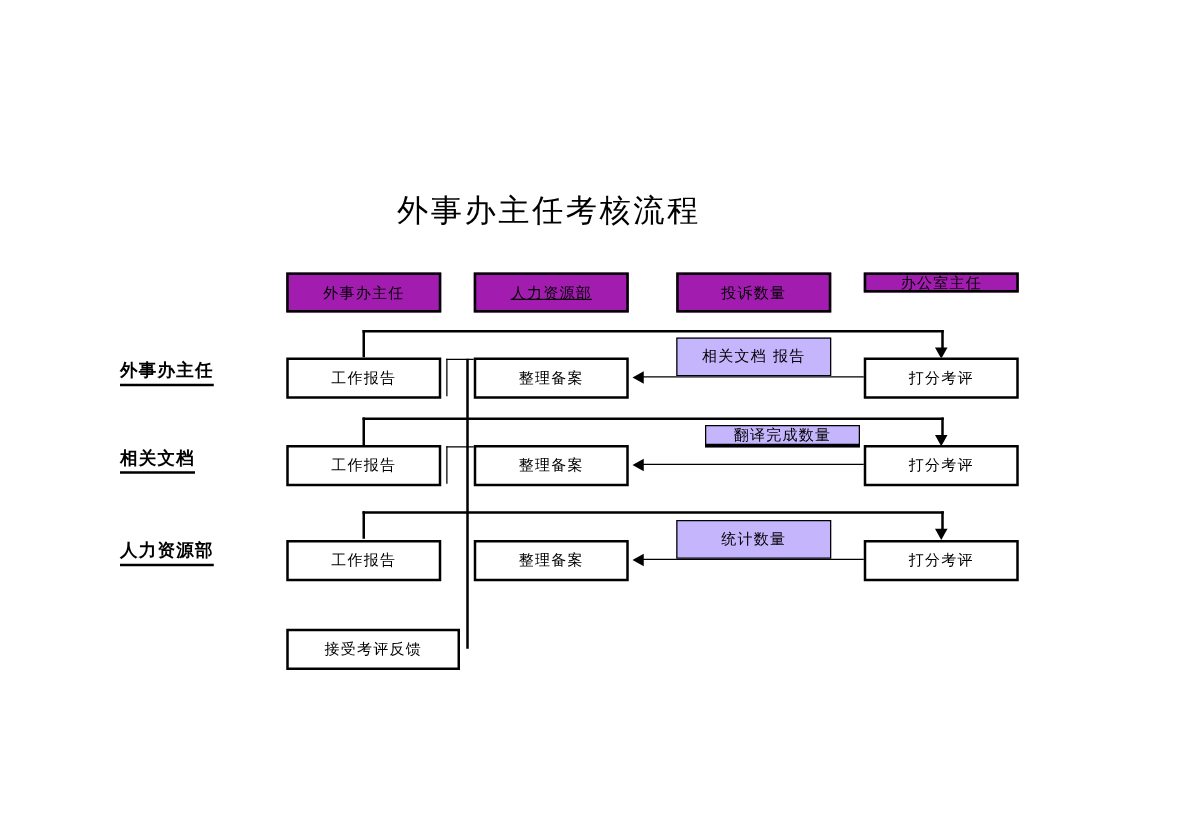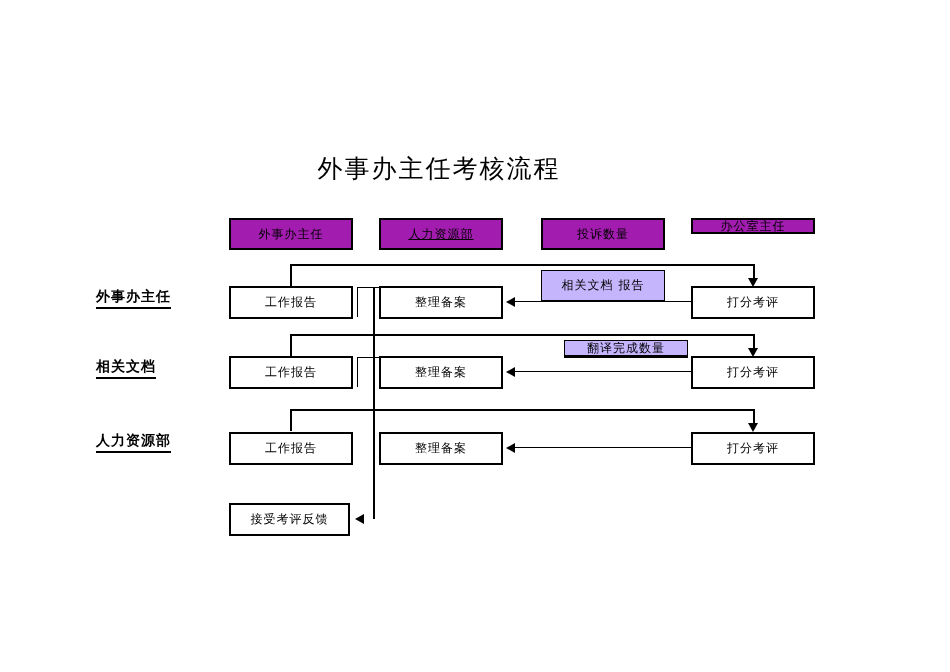--- a/index.html
+++ b/index.html
@@ -165,20 +165,21 @@
   <div class="vline" style="left:290px; top:409px; height:22px;"></div>
   <div class="hline" style="left:290px; top:409px; width:465px;"></div>
   <div class="vline" style="left:753px; top:409px; height:19px;"></div>
   <div class="arrow down" style="left:748px; top:423px;"></div>
 
   <div class="hline thin" style="left:508px; top:447px; width:190px;"></div>
   <div class="arrow left" style="left:506px; top:443px;"></div>
 
   <div class="box" style="left:229px; top:432px; width:124px; height:33px;">工作报告</div>
   <div class="box" style="left:379px; top:432px; width:124px; height:33px;">整理备案</div>
+  <div class="box note" style="left:541px; top:416px; width:124px; height:31px;">统计数量</div>
   <div class="box" style="left:691px; top:432px; width:124px; height:33px;">打分考评</div>
 
   <div class="vline" style="left:373px; top:287px; height:232px;"></div>
   <div class="arrow left" style="left:355px; top:514px;"></div>
 
-  <div class="box" style="left:229px; top:503px; width:121px; height:33px;">接受考评反馈</div>
+  <div class="box" style="left:229px; top:503px; width:139px; height:33px;">接受考评反馈</div>
 
 </div>
 
 </body></html>

